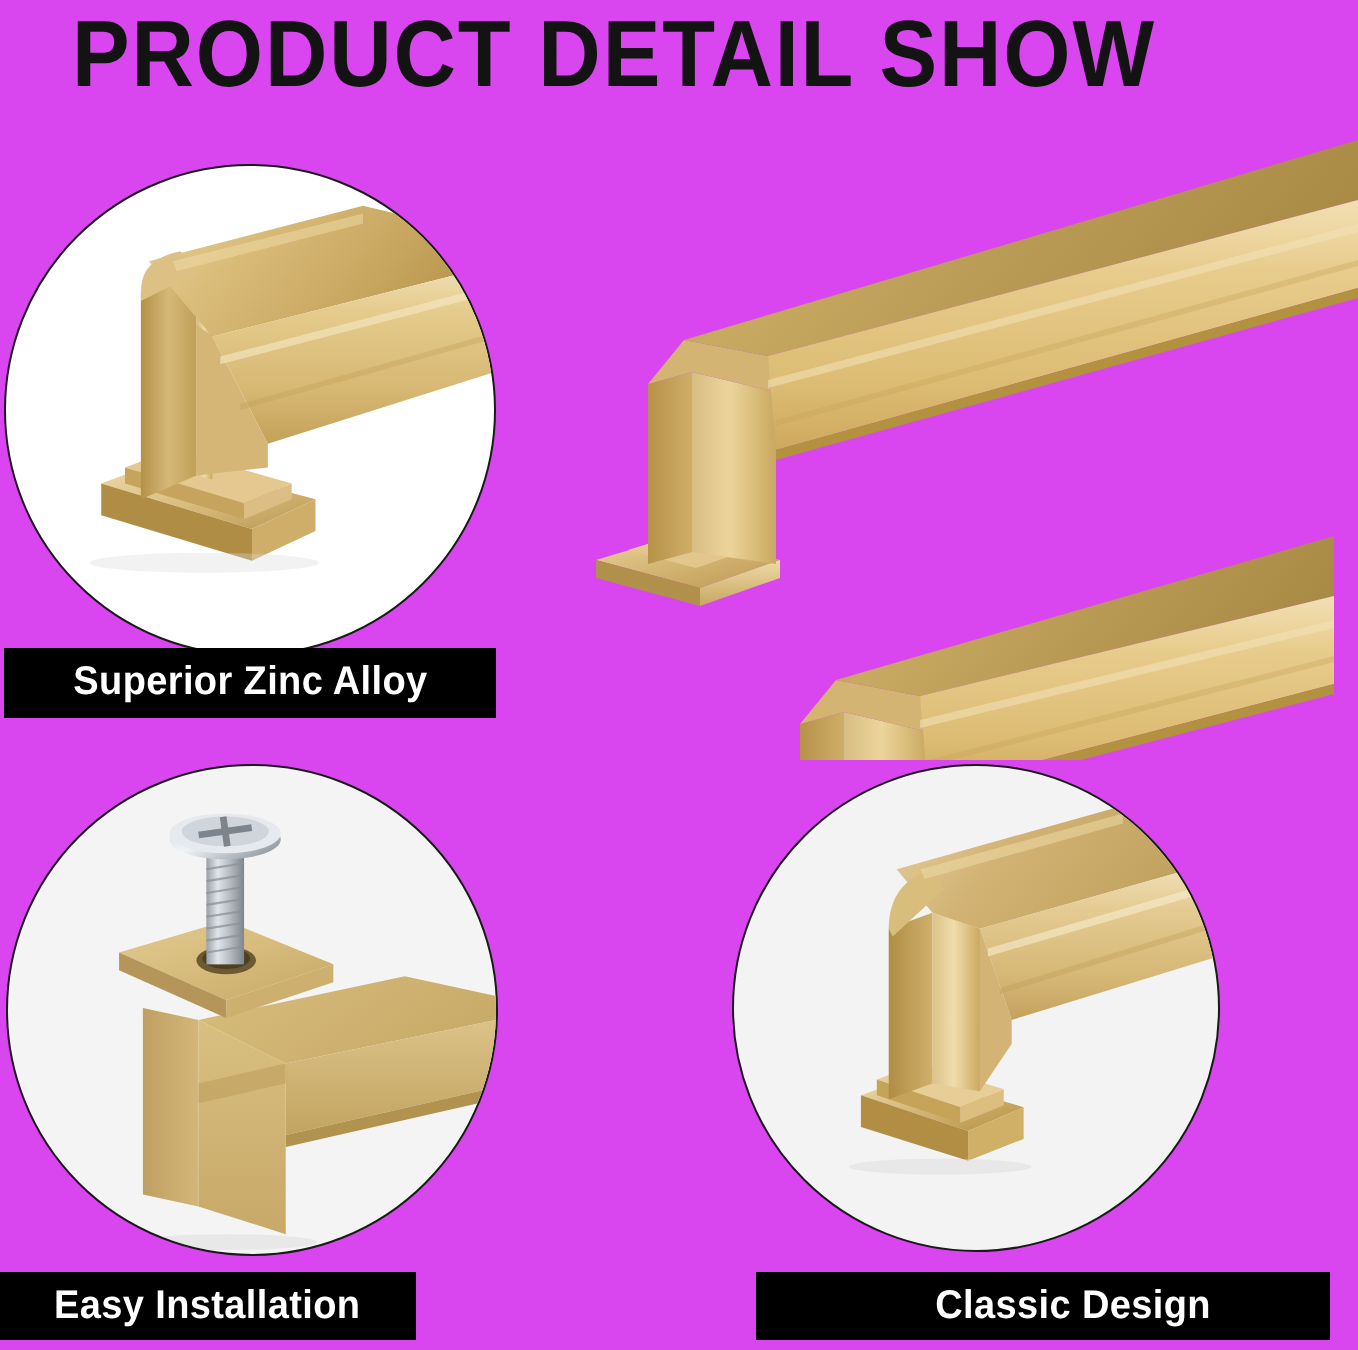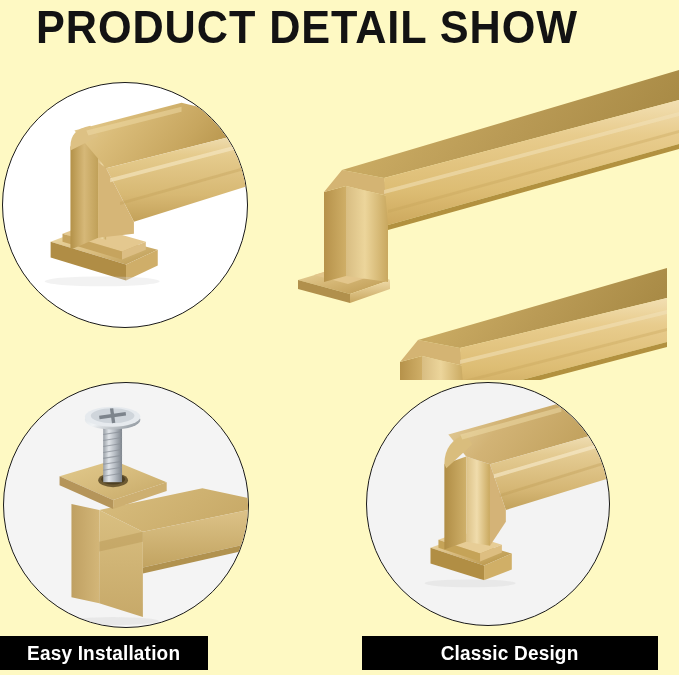--- a/index.html
+++ b/index.html
@@ -8,21 +8,21 @@
     padding: 0;
     background: #ffffff;
   }
   body {
     font-family: "Liberation Sans", sans-serif;
   }
   #page {
     position: relative;
     width: 679px;
     height: 675px;
-    background: #fef9c3;
+    background: #d946ef;
     overflow: hidden;
   }
 
   
   .page-title {
     position: absolute;
     left: 36px;
     top: 0px;
     font-family: "Liberation Sans", sans-serif;
     font-weight: 700;
@@ -46,21 +46,21 @@
     font-weight: 700;
     letter-spacing: 0.2px;
   }
   .label-bar span {
     transform: scaleX(0.95);
     display: inline-block;
     white-space: nowrap;
   }
   #label-zinc   { left: 2px;   top: 324px; width: 246px; height: 35px; font-size: 20px; }
   #label-easy   { left: 0px;   top: 636px; width: 208px; height: 34px; font-size: 20px; }
-  #label-classic{ left: 362px; top: 636px; width: 296px; height: 34px; font-size: 20px; }
+  #label-classic{ left: 378px; top: 636px; width: 256px; height: 34px; font-size: 20px; padding-left: 31px; }
 
   
   .detail-circle {
     position: absolute;
     border-radius: 50%;
     border: 1.6px solid #1a1a1a;
     overflow: hidden;
     box-sizing: border-box;
   }
   #circle-zinc    { left: 2px;   top: 82px;  width: 246px; height: 246px; background: #ffffff; }
@@ -358,20 +358,23 @@
       <path d="M124,82 L140,128 L140,140 L124,164 L124,82 Z" fill="#d4b377"></path>
 
       <polygon points="128,92 244,58 244,62 128,96" fill="#f8ecce" opacity="0.6"></polygon>
       <polygon points="134,112 244,78 244,81 134,115" fill="#bc9a52" opacity="0.35"></polygon>
       <polygon points="94,52 196,24 196,29 96,57" fill="#f0dda9" opacity="0.5"></polygon>
 
       <ellipse cx="104" cy="202" rx="46" ry="4" fill="#dcdcdc" opacity="0.45"></ellipse>
     </svg>
   </div>
 
+  <div id="label-zinc" class="label-bar">
+    <span>Superior Zinc Alloy</span>
+  </div>
 
   <div id="label-easy" class="label-bar">
     <span>Easy Installation</span>
   </div>
 
   <div id="label-classic" class="label-bar">
     <span>Classic Design</span>
   </div>
 
 </div>

